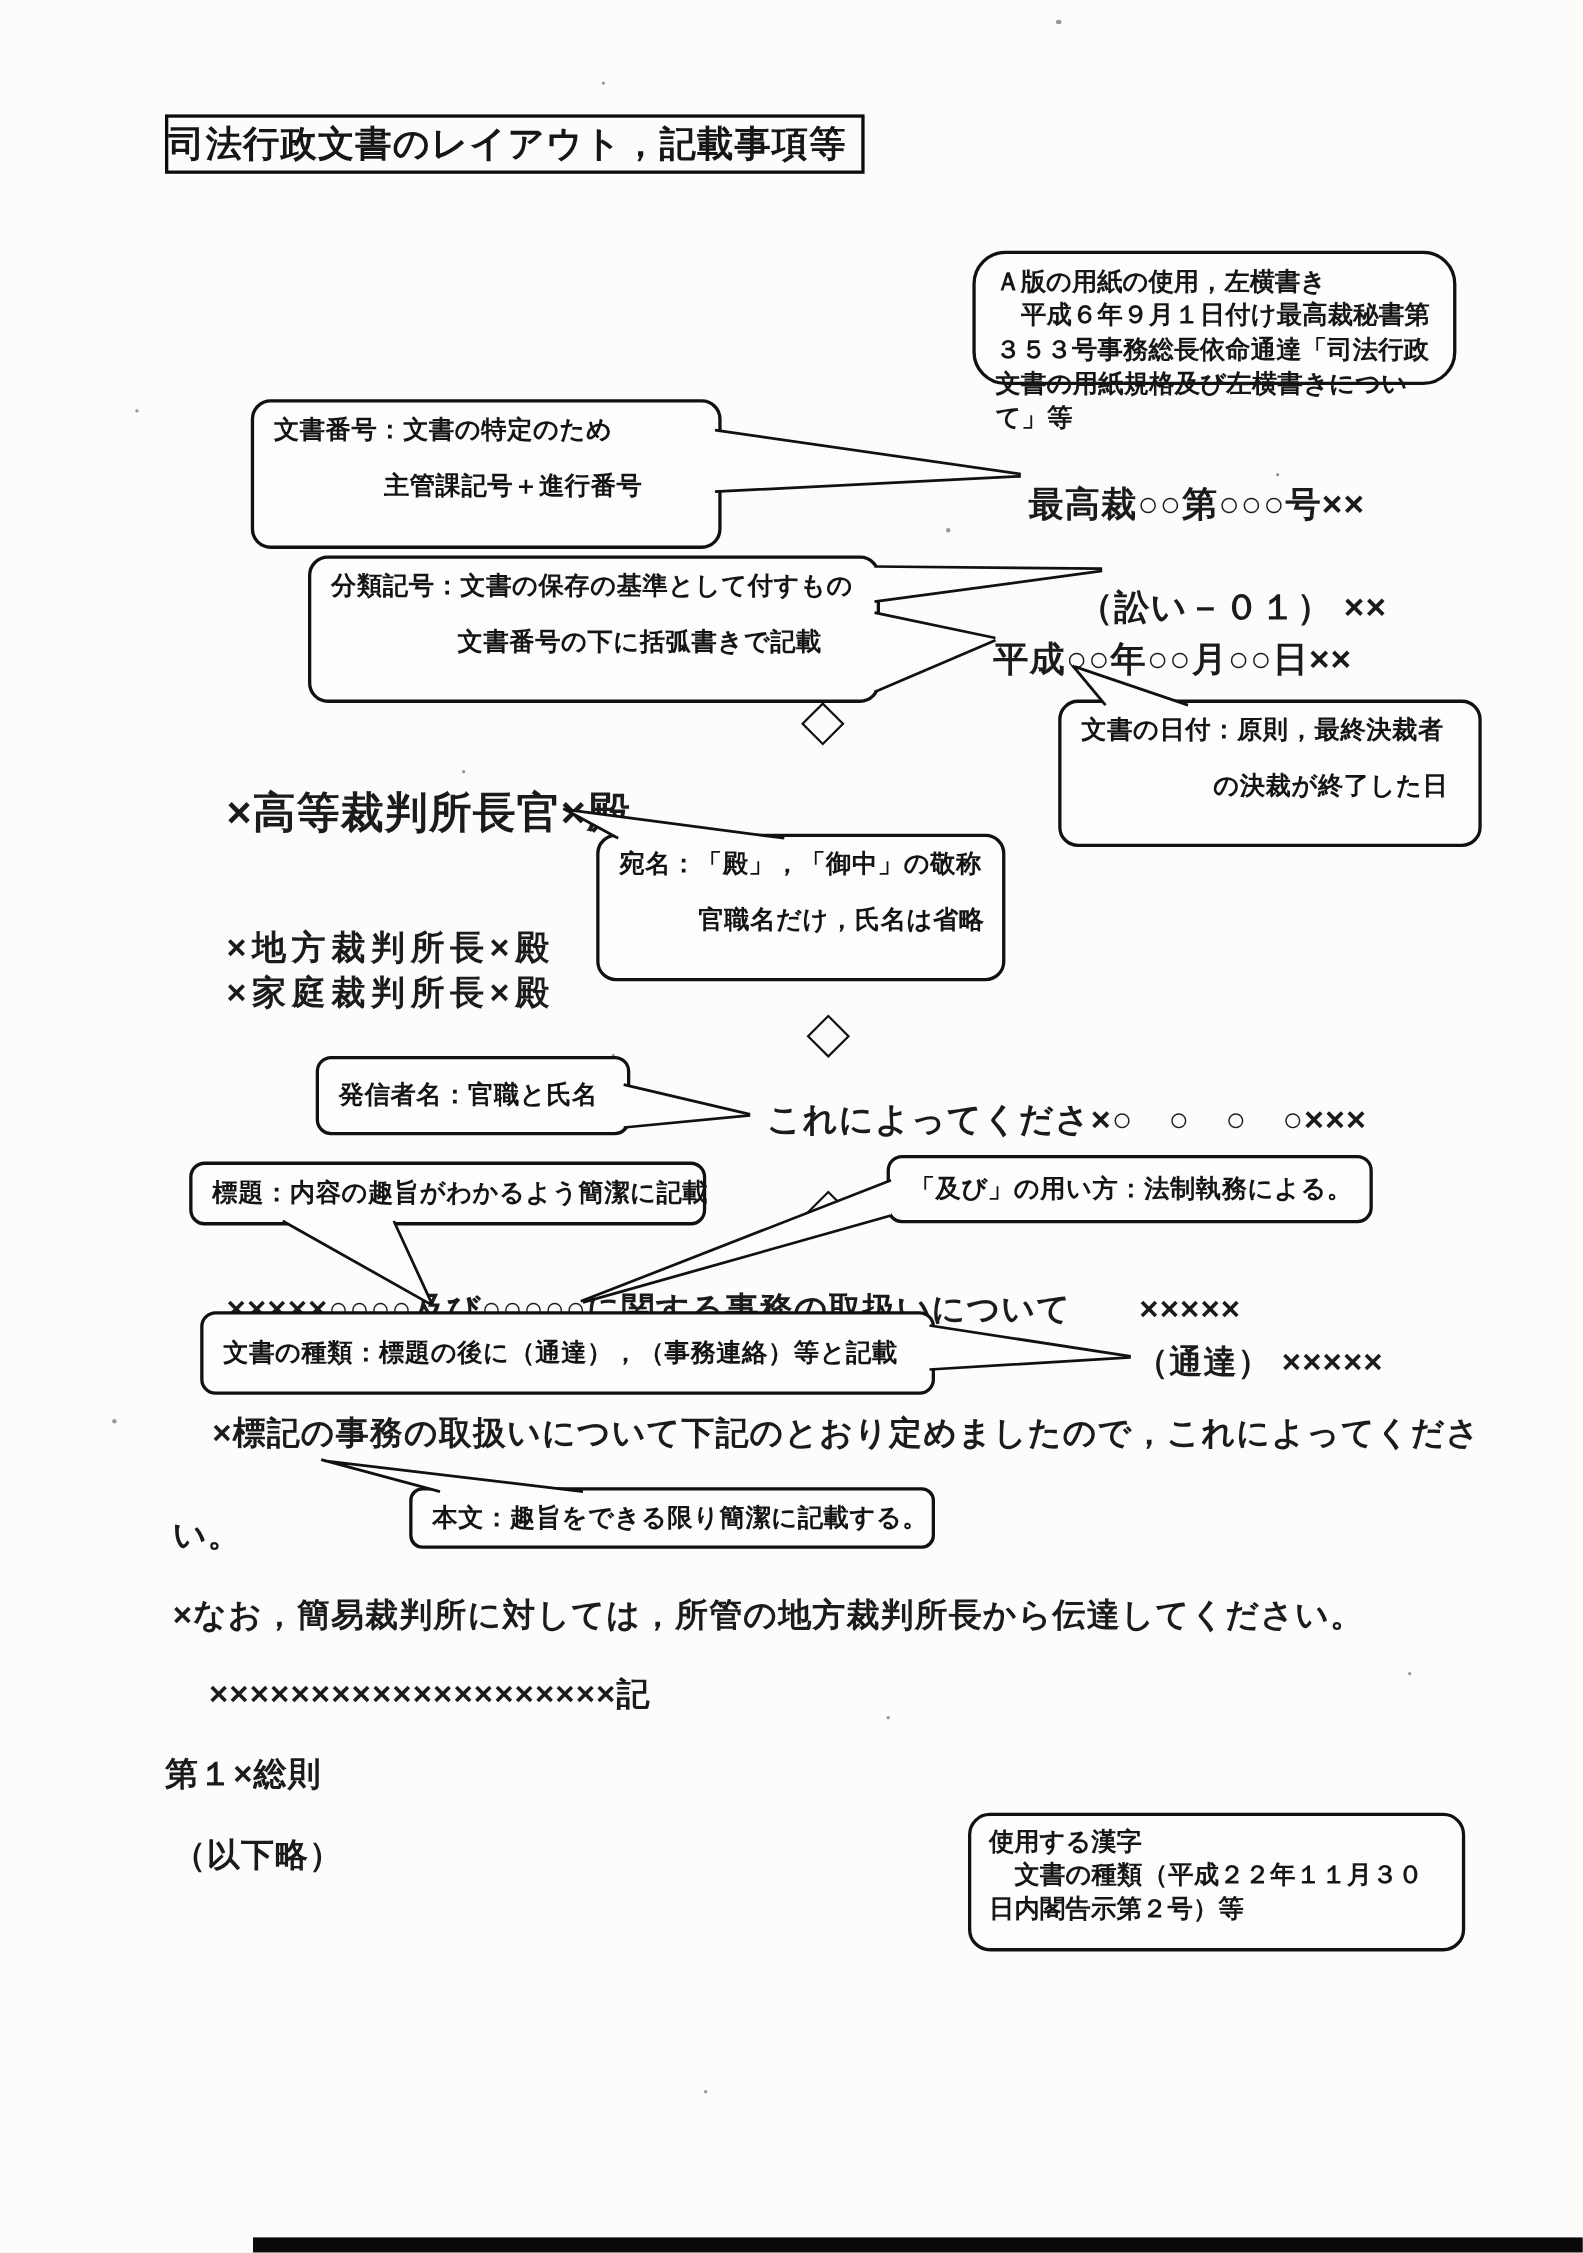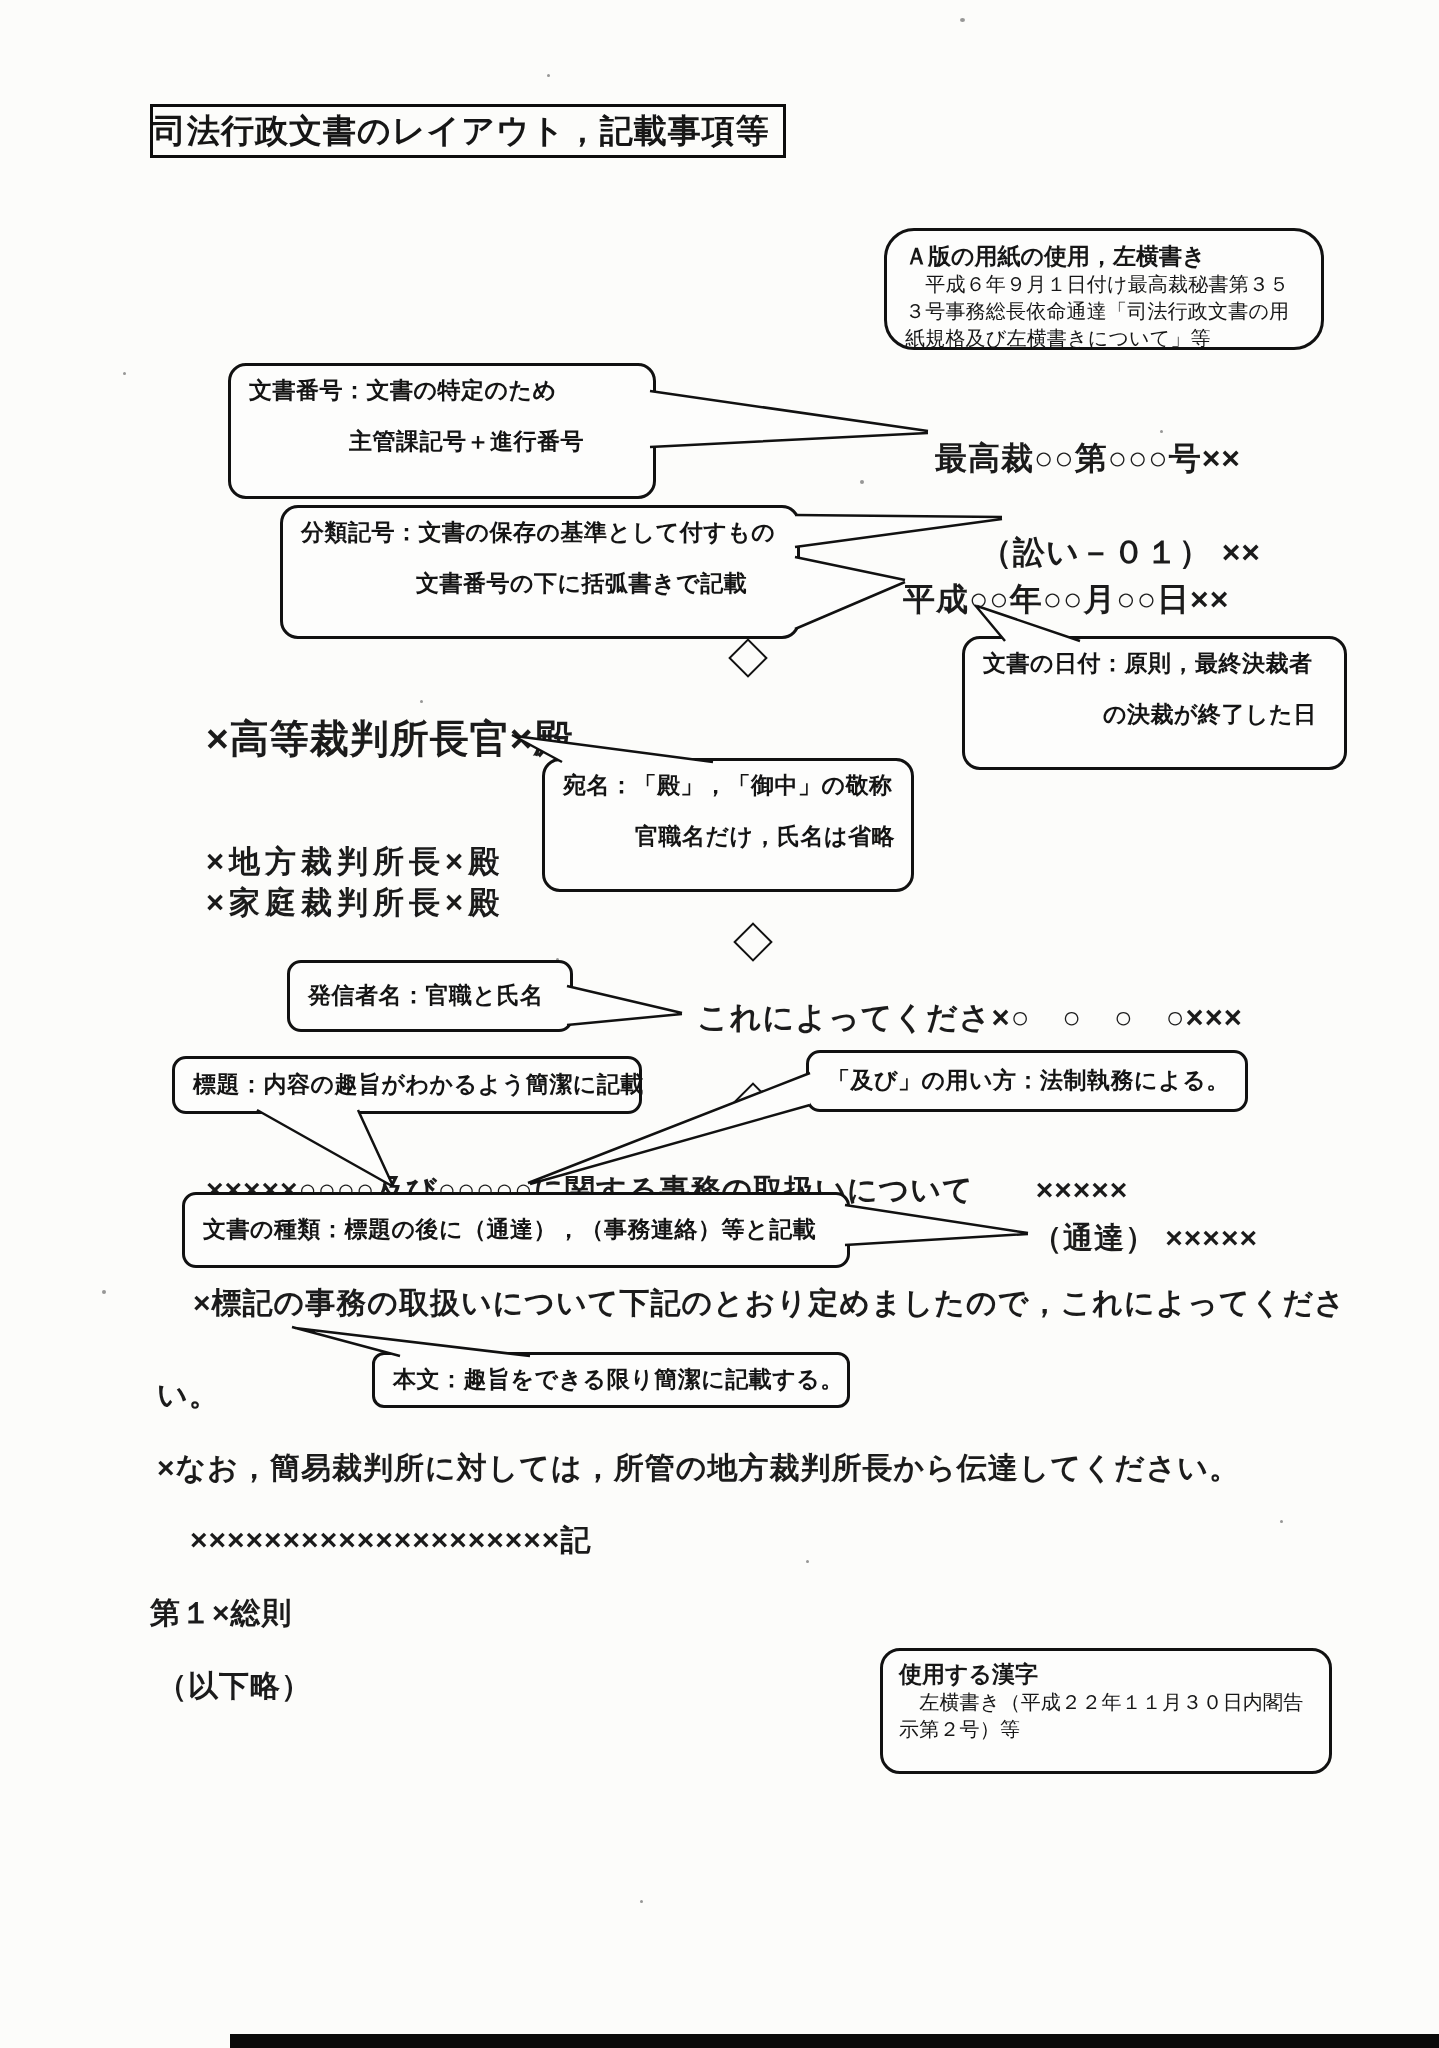--- a/index.html
+++ b/index.html
@@ -37,21 +37,21 @@
     background:#fdfdfc;
     box-sizing:border-box;
     padding:12px 18px;
     z-index:2;
   }
   .callout .c-line{
     font-size:23px;font-weight:700;letter-spacing:0.5px;
     white-space:nowrap;color:#141414;line-height:1.1;
   }
   .callout .c-title{font-size:23px;font-weight:800;white-space:nowrap;line-height:1.2;}
-  .callout .c-body{font-size:20px;font-weight:400;line-height:1.35;letter-spacing:0.2px;}
+  .callout .c-body{font-size:23px;font-weight:700;line-height:1.35;letter-spacing:0.2px;}
   .gap-top{margin-top:26px;}
   
   .diamond{
     position:absolute;width:24px;height:24px;
     border:2.5px solid #111;background:#fcfcfa;
     transform:rotate(45deg);z-index:1;
   }
   
   .tails{position:absolute;left:0;top:0;width:1439px;height:2048px;z-index:3;pointer-events:none;}
   
@@ -133,21 +133,21 @@
     <div class="c-line">本文：趣旨をできる限り簡潔に記載する。</div>
   </div>
 
   <div class="docline" style="left:157px;top:1448px;">×なお，簡易裁判所に対しては，所管の地方裁判所長から伝達してください。</div>
   <div class="docline" style="left:190px;top:1520px;">××××××××××××××××××××記</div>
   <div class="docline" style="left:150px;top:1593px;">第１×総則</div>
   <div class="docline" style="left:157px;top:1666px;">（以下略）</div>
 
   <div class="callout" style="left:880px;top:1648px;width:452px;height:126px;border-radius:20px;padding:10px 16px;">
     <div class="c-title">使用する漢字</div>
-    <div class="c-body">　左横書き（平成２２年１１月３０日内閣告示第２号）等</div>
+    <div class="c-body">　文書の種類（平成２２年１１月３０日内閣告示第２号）等</div>
   </div>
 
   <svg class="tails" viewBox="0 0 1439 2048">
 
     <polygon points="650,391 928,431 650,447" fill="#fdfdfc"></polygon>
     <path d="M650,391 L928,431 M650,447 L928,433" stroke="#111" stroke-width="2.5" fill="none"></path>
 
     <polygon points="795,515 1002,517 795,547" fill="#fdfdfc"></polygon>
     <path d="M795,515 L1002,517 M795,547 L1002,519" stroke="#111" stroke-width="2.5" fill="none"></path>
 

